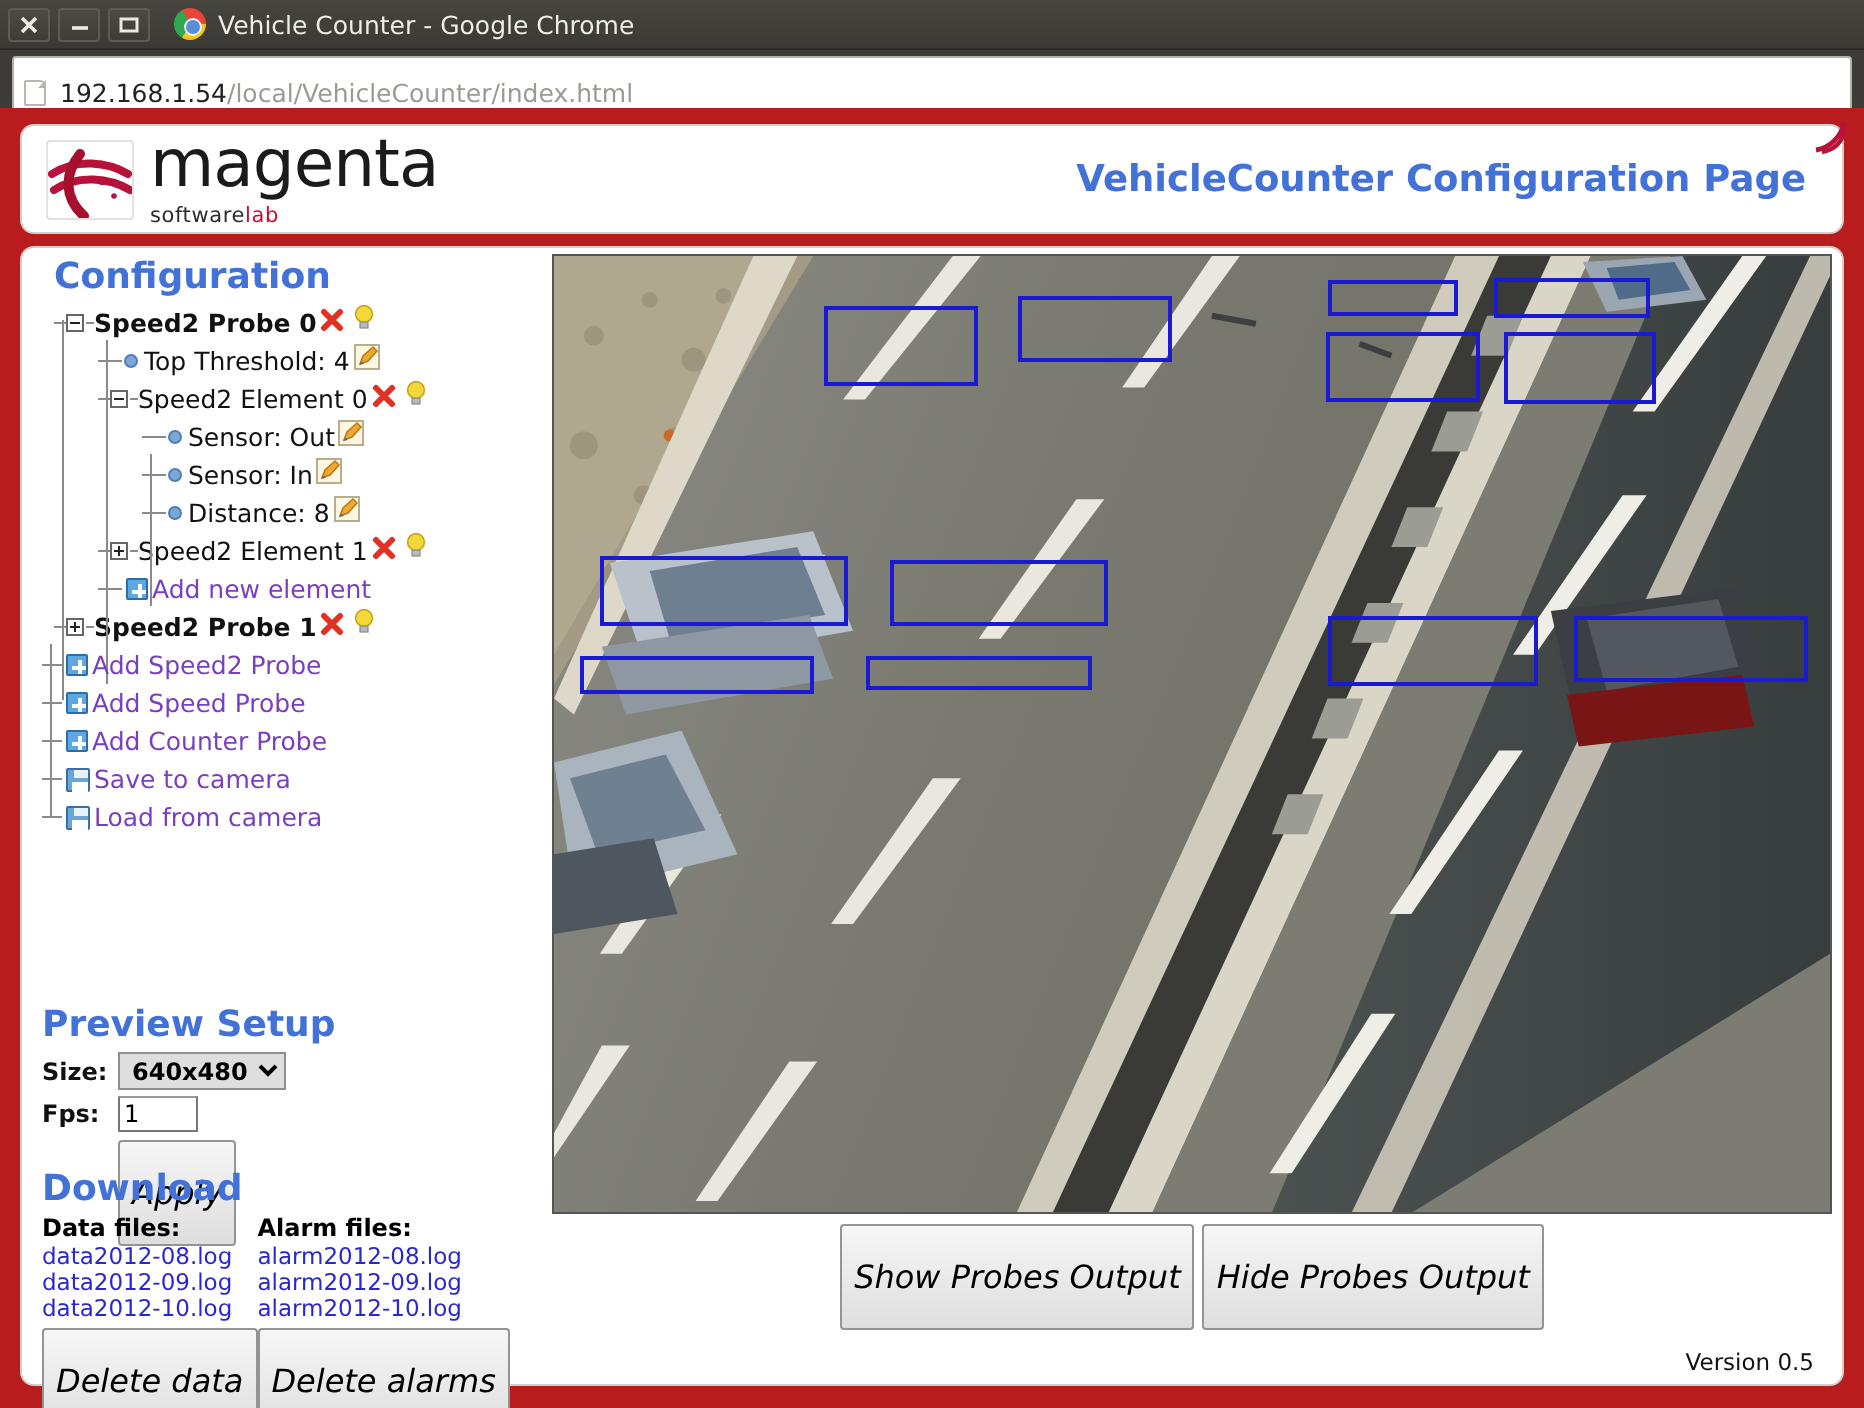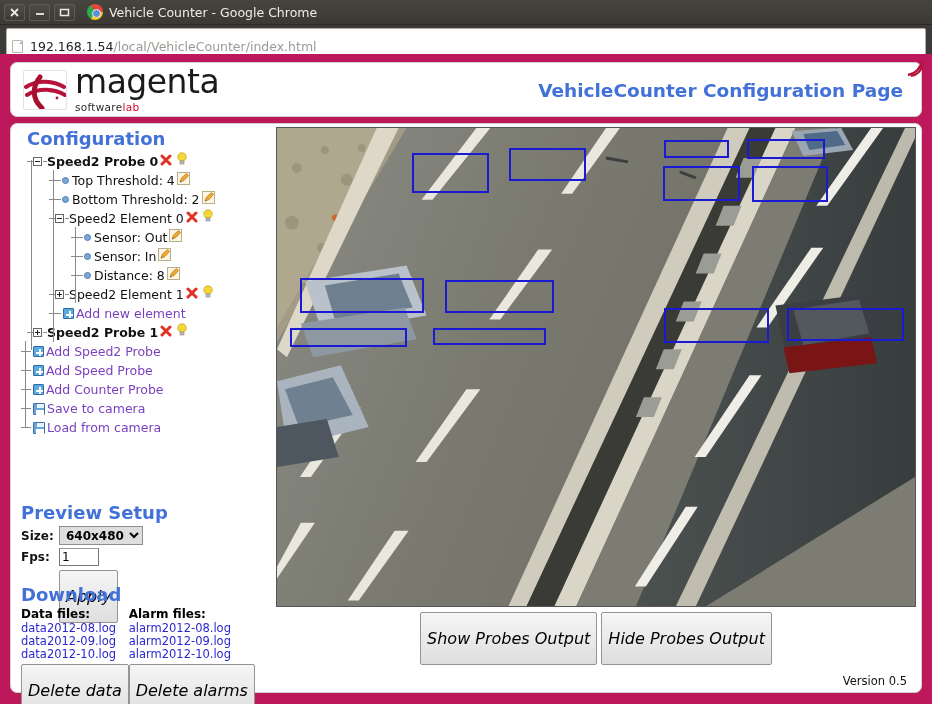--- a/index.html
+++ b/index.html
@@ -64,21 +64,21 @@
     border-width: 0 0 4px 4px; border-style: solid;
     border-color: transparent transparent #b9b6af transparent;
   }
   #url-host { color: #222; }
   #url-path { color: #9c9a94; }
 
   
   #page {
     position: absolute; left: 0; top: 54px;
     width: 932px; height: 650px;
-    background: #be185d;
+    background: #b91c1c;
     overflow: hidden;
   }
 
   #header-box {
     margin: 8px 10px 0 10px;
     height: 55px;
     border: 1px solid #cfcfcf;
     border-radius: 7px;
     background: #fff;
     display: flex; align-items: center;
@@ -291,25 +291,20 @@
       <div id="sidebar">
         <div class="sec-title">Configuration</div>
         <div id="tree">
             <div class="node"><span style="display:inline-block;width:0px"></span><span class="hline" style="width:6px"></span><span class="minusbox"></span><span class="hline" style="width:4px"></span><span class="lbl bold">Speed2 Probe 0</span><span class="ico"><svg class="ico-x" viewBox="0 0 12 12">
                   <path d="M2 2 L10 10 M10 2 L2 10" stroke="#e03224" stroke-width="3" stroke-linecap="round" fill="none"></path>
                 </svg></span><span class="ico"><svg class="ico-bulb" viewBox="0 0 12 14">
                   <circle cx="6" cy="5" r="4.2" fill="#f4d73a" stroke="#c8a714" stroke-width="0.8"></circle>
                   <rect x="4" y="9" width="4" height="3" fill="#b9b9b9" stroke="#8c8c8c" stroke-width="0.6"></rect>
                 </svg></span></div>
             <div class="node"><span style="display:inline-block;width:22px"></span><span class="hline"></span><span class="dot"></span><span class="lbl">Top Threshold:  4</span><span class="ico"><svg class="ico-pencil" viewBox="0 0 13 13">
-                  <rect x="0.5" y="0.5" width="12" height="12" fill="#fdf6e3" stroke="#b9ae8a" stroke-width="1"></rect>
-                  <path d="M3 10 L4.5 6 L9.5 1.5 L11.5 3.5 L7 8.5 Z" fill="#f0a830" stroke="#b87d18" stroke-width="0.8"></path>
-                  <path d="M3 10 L4.6 9.4" stroke="#6b6b6b" stroke-width="1"></path>
-                </svg></span></div>
-            <div class="node"><span style="display:inline-block;width:22px"></span><span class="hline"></span><span class="dot"></span><span class="lbl">Bottom Threshold:  2</span><span class="ico"><svg class="ico-pencil" viewBox="0 0 13 13">
                   <rect x="0.5" y="0.5" width="12" height="12" fill="#fdf6e3" stroke="#b9ae8a" stroke-width="1"></rect>
                   <path d="M3 10 L4.5 6 L9.5 1.5 L11.5 3.5 L7 8.5 Z" fill="#f0a830" stroke="#b87d18" stroke-width="0.8"></path>
                   <path d="M3 10 L4.6 9.4" stroke="#6b6b6b" stroke-width="1"></path>
                 </svg></span></div>
             <div class="node"><span style="display:inline-block;width:22px"></span><span class="hline" style="width:6px"></span><span class="minusbox"></span><span class="hline" style="width:4px"></span><span class="lbl">Speed2 Element 0</span><span class="ico"><svg class="ico-x" viewBox="0 0 12 12">
                   <path d="M2 2 L10 10 M10 2 L2 10" stroke="#e03224" stroke-width="3" stroke-linecap="round" fill="none"></path>
                 </svg></span><span class="ico"><svg class="ico-bulb" viewBox="0 0 12 14">
                   <circle cx="6" cy="5" r="4.2" fill="#f4d73a" stroke="#c8a714" stroke-width="0.8"></circle>
                   <rect x="4" y="9" width="4" height="3" fill="#b9b9b9" stroke="#8c8c8c" stroke-width="0.6"></rect>
                 </svg></span></div>

